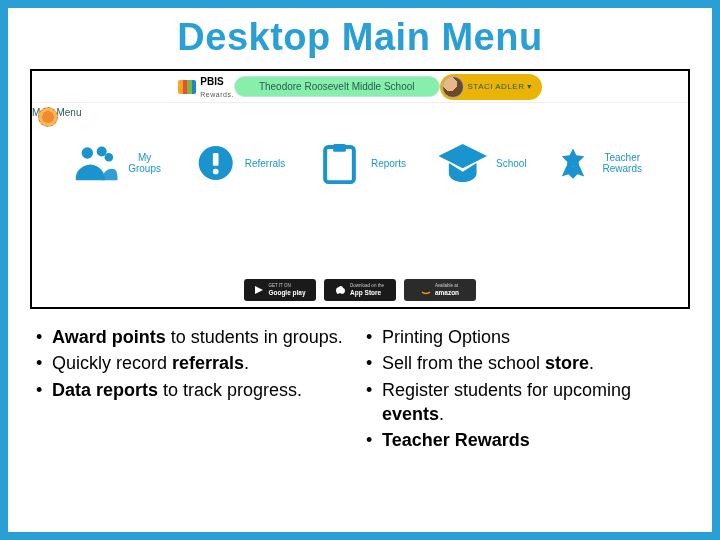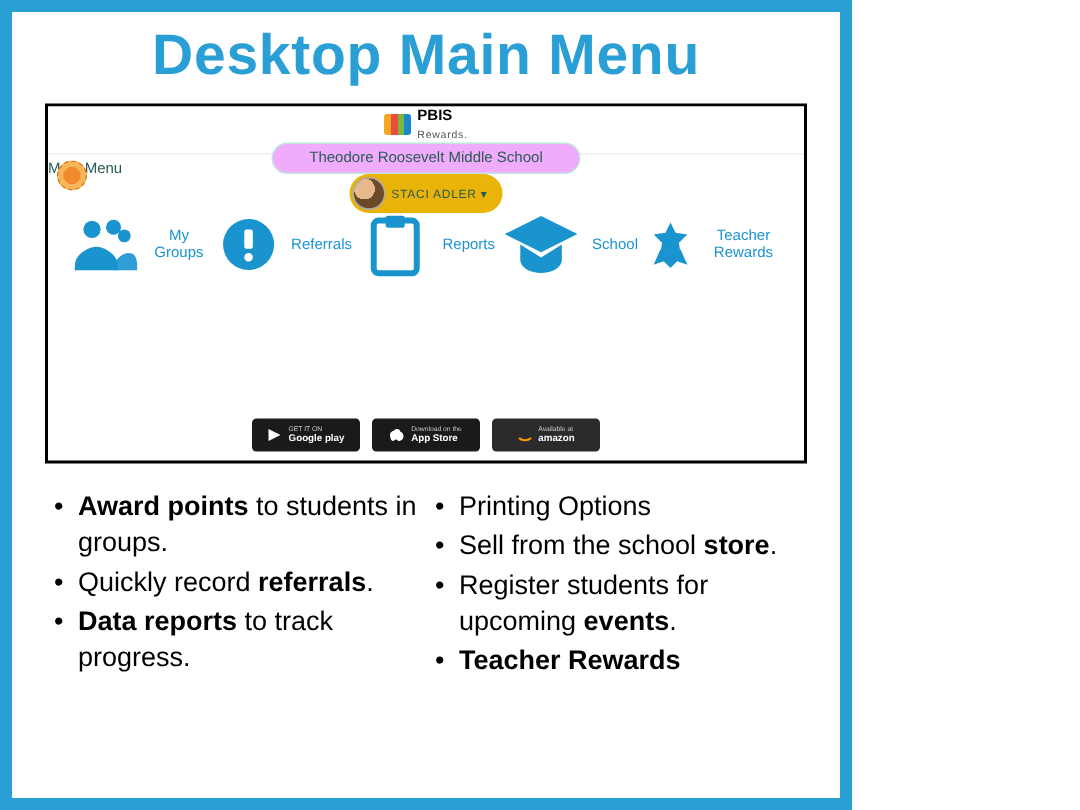--- a/index.html
+++ b/index.html
@@ -4,21 +4,21 @@
 <style>
   * { box-sizing: border-box; margin: 0; padding: 0; }
   body {
     width: 720px;
     height: 540px;
     font-family: "Segoe UI", Arial, sans-serif;
     background: #fff;
     overflow: hidden;
   }
   .slide {
-    width: 568px;
+    width: 720px;
     height: 540px;
     border: 8px solid #2a9fd6;
     background: #fff;
     position: relative;
   }
   .title {
     text-align: center;
     font-size: 38px;
     font-weight: 700;
     color: #2a9fd6;
@@ -30,41 +30,40 @@
     border: 2px solid #000;
     height: 240px;
     background: #fff;
     position: relative;
   }
   .topbar {
     height: 32px;
     background: #fff;
     display: flex;
     align-items: center;
-    justify-content: flex-start;
+    justify-content: center;
     padding: 0 8px;
     font-size: 11px;
     border-bottom: 1px solid #eee;
-    flex-direction: column;
   }
   .logo {
     display: flex;
     align-items: center;
     gap: 4px;
   }
   .logo-badge {
     width: 18px; height: 14px;
     background:
       linear-gradient(to right, #f5a623 0 25%, #e94e3a 25% 50%, #7bb742 50% 75%, #1d88c9 75% 100%);
     border-radius: 2px;
   }
   .logo-text { font-weight: 700; font-size: 10px; }
   .logo-sub { font-size: 7px; color: #555; letter-spacing: 0.5px; }
   .school-pill {
-    background: #f0abfc;
+    background: #86efac;
     color: #2a5b55;
     border-radius: 14px;
     padding: 4px 24px;
     font-size: 10px;
     border: 1px solid #c0e5dd;
   }
   .user-chip {
     display: flex;
     align-items: center;
     gap: 4px;

